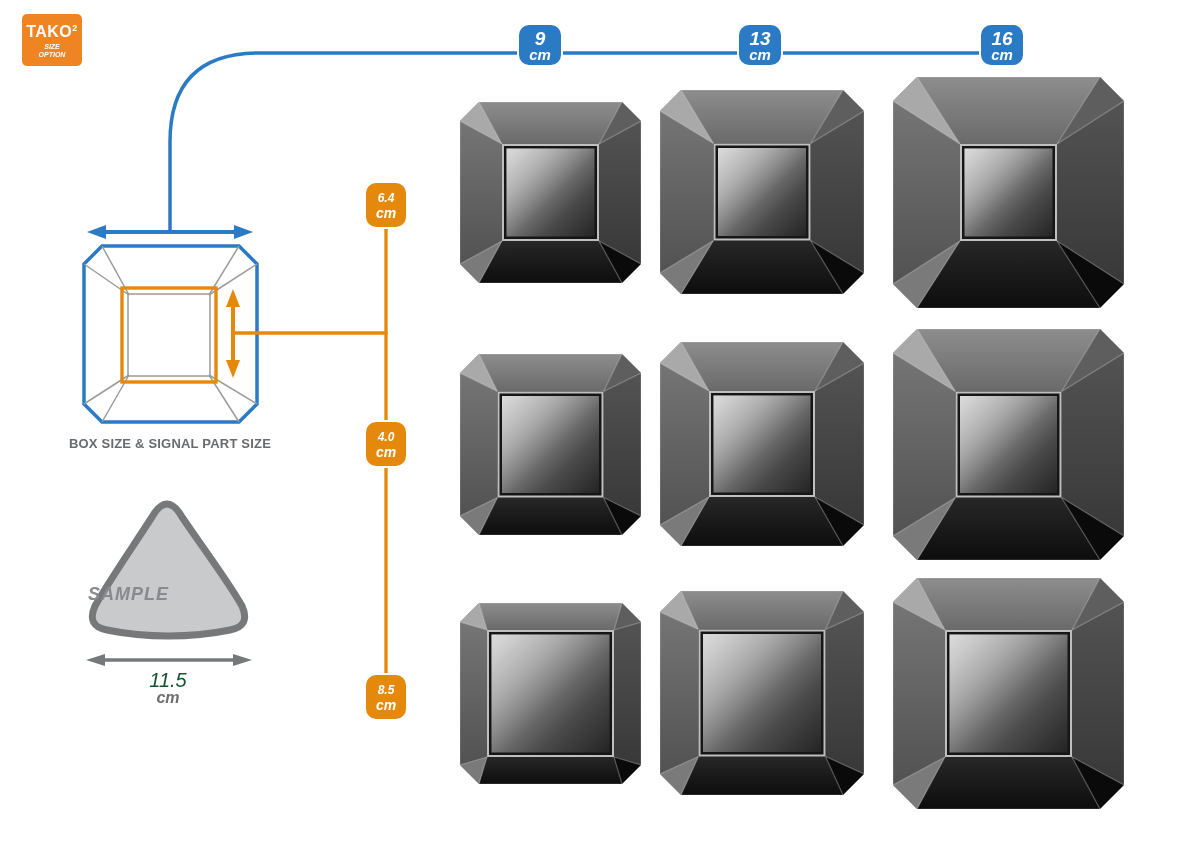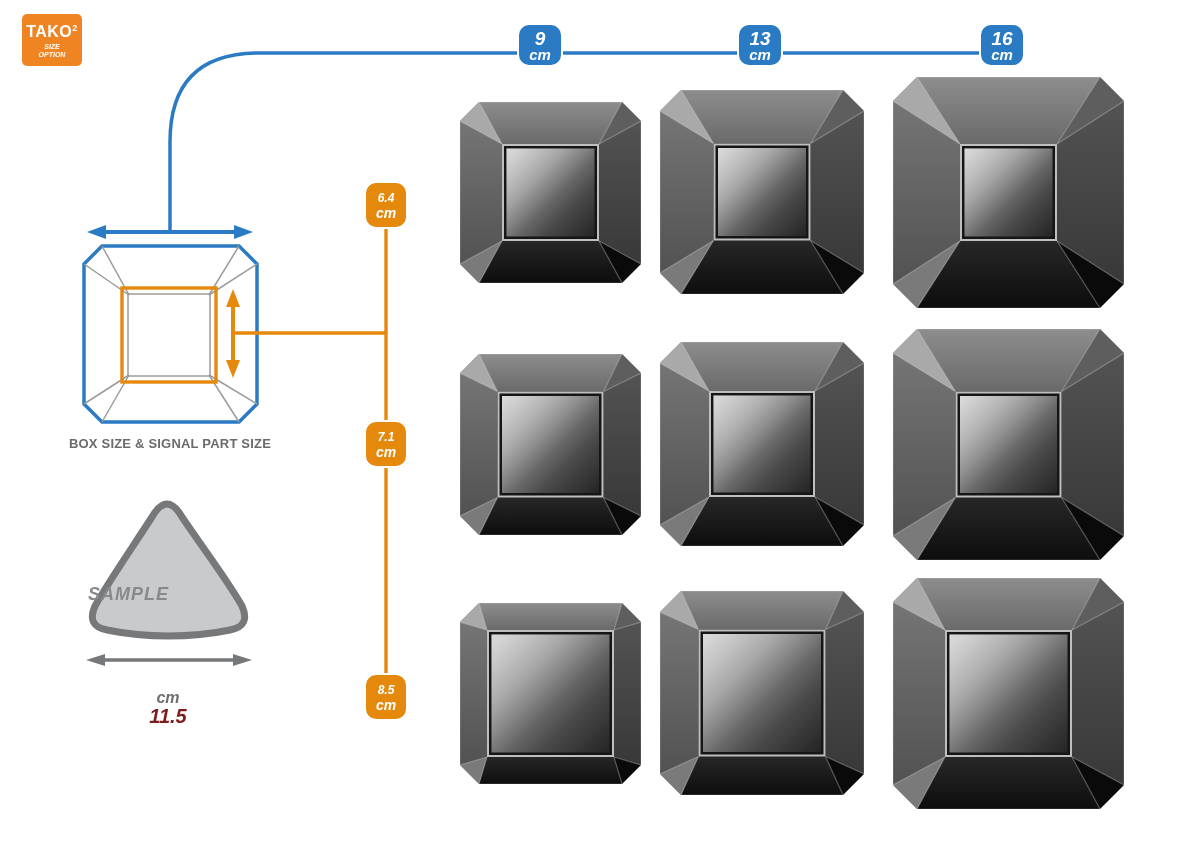--- a/index.html
+++ b/index.html
@@ -43,21 +43,21 @@
   .caption{
     position:absolute;left:60px;top:436px;width:220px;text-align:center;
     font-size:13px;font-weight:bold;color:#6a6b6d;letter-spacing:.2px;
   }
   .sample-label{
     position:absolute;left:88px;top:584px;width:160px;
     font-size:18px;font-weight:bold;font-style:italic;color:#88898c;letter-spacing:1px;
   }
   .sample-val{
     position:absolute;left:108px;top:670px;width:120px;text-align:center;
-    font-size:20px;font-weight:bold;font-style:italic;color:#7f1d1d;line-height:20px;margin-top:36px;
+    font-size:20px;font-weight:normal;font-style:italic;color:#14532d;line-height:20px;
   }
   .sample-unit{
     position:absolute;left:108px;top:690px;width:120px;text-align:center;
     font-size:16px;font-weight:bold;font-style:italic;color:#6d6e70;line-height:16px;
   }
   #boxes svg{position:absolute;}
 </style>
 </head>
 <body>
 
@@ -135,21 +135,21 @@
   <div class="chip blue" style="left:979px;top:23px">
     <span class="v">16</span>
     <span class="u">cm</span>
   </div>
 
   <div class="chip orange" style="left:364px;top:181px">
     <span class="v">6.4</span>
     <span class="u">cm</span>
   </div>
   <div class="chip orange" style="left:364px;top:420px">
-    <span class="v">7.1</span>
+    <span class="v">4.0</span>
     <span class="u">cm</span>
   </div>
   <div class="chip orange" style="left:364px;top:673px">
     <span class="v">8.5</span>
     <span class="u">cm</span>
   </div>
 
   <div class="caption">BOX SIZE &amp; SIGNAL PART SIZE</div>
   <div class="sample-label">SAMPLE</div>
   <div class="sample-val">11.5</div>

